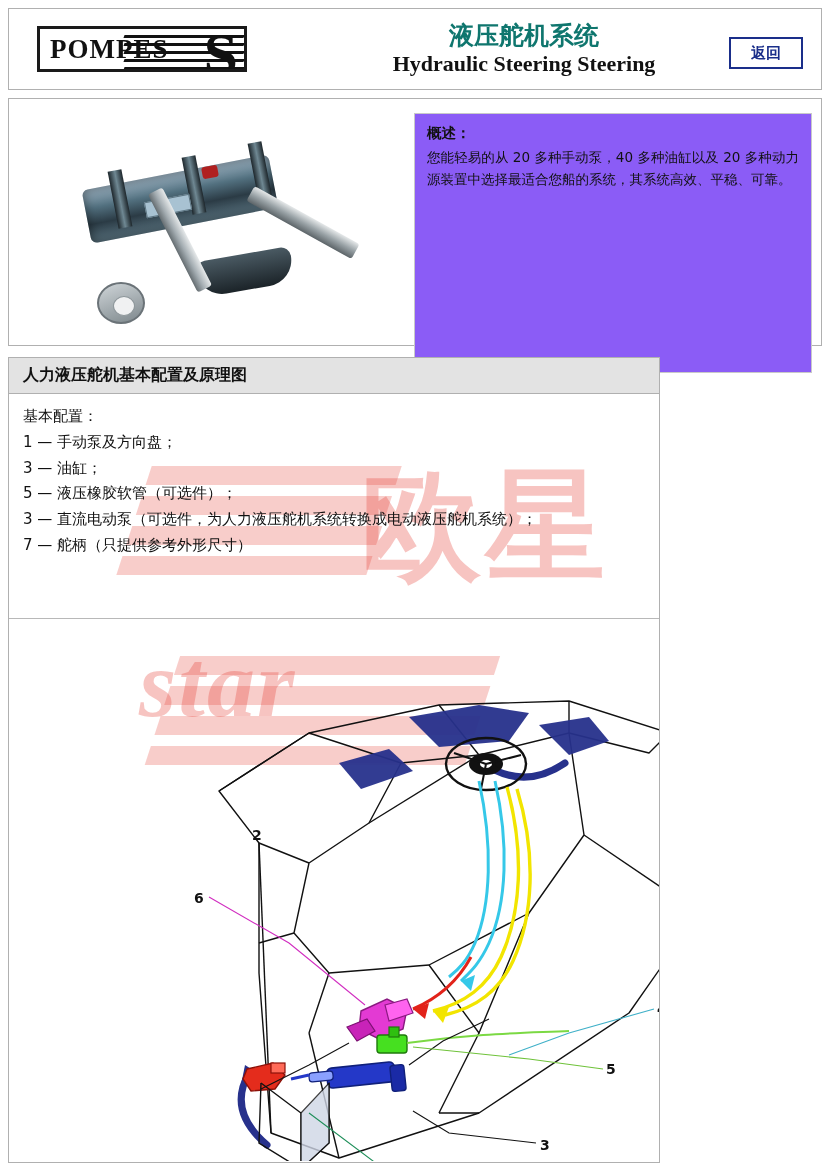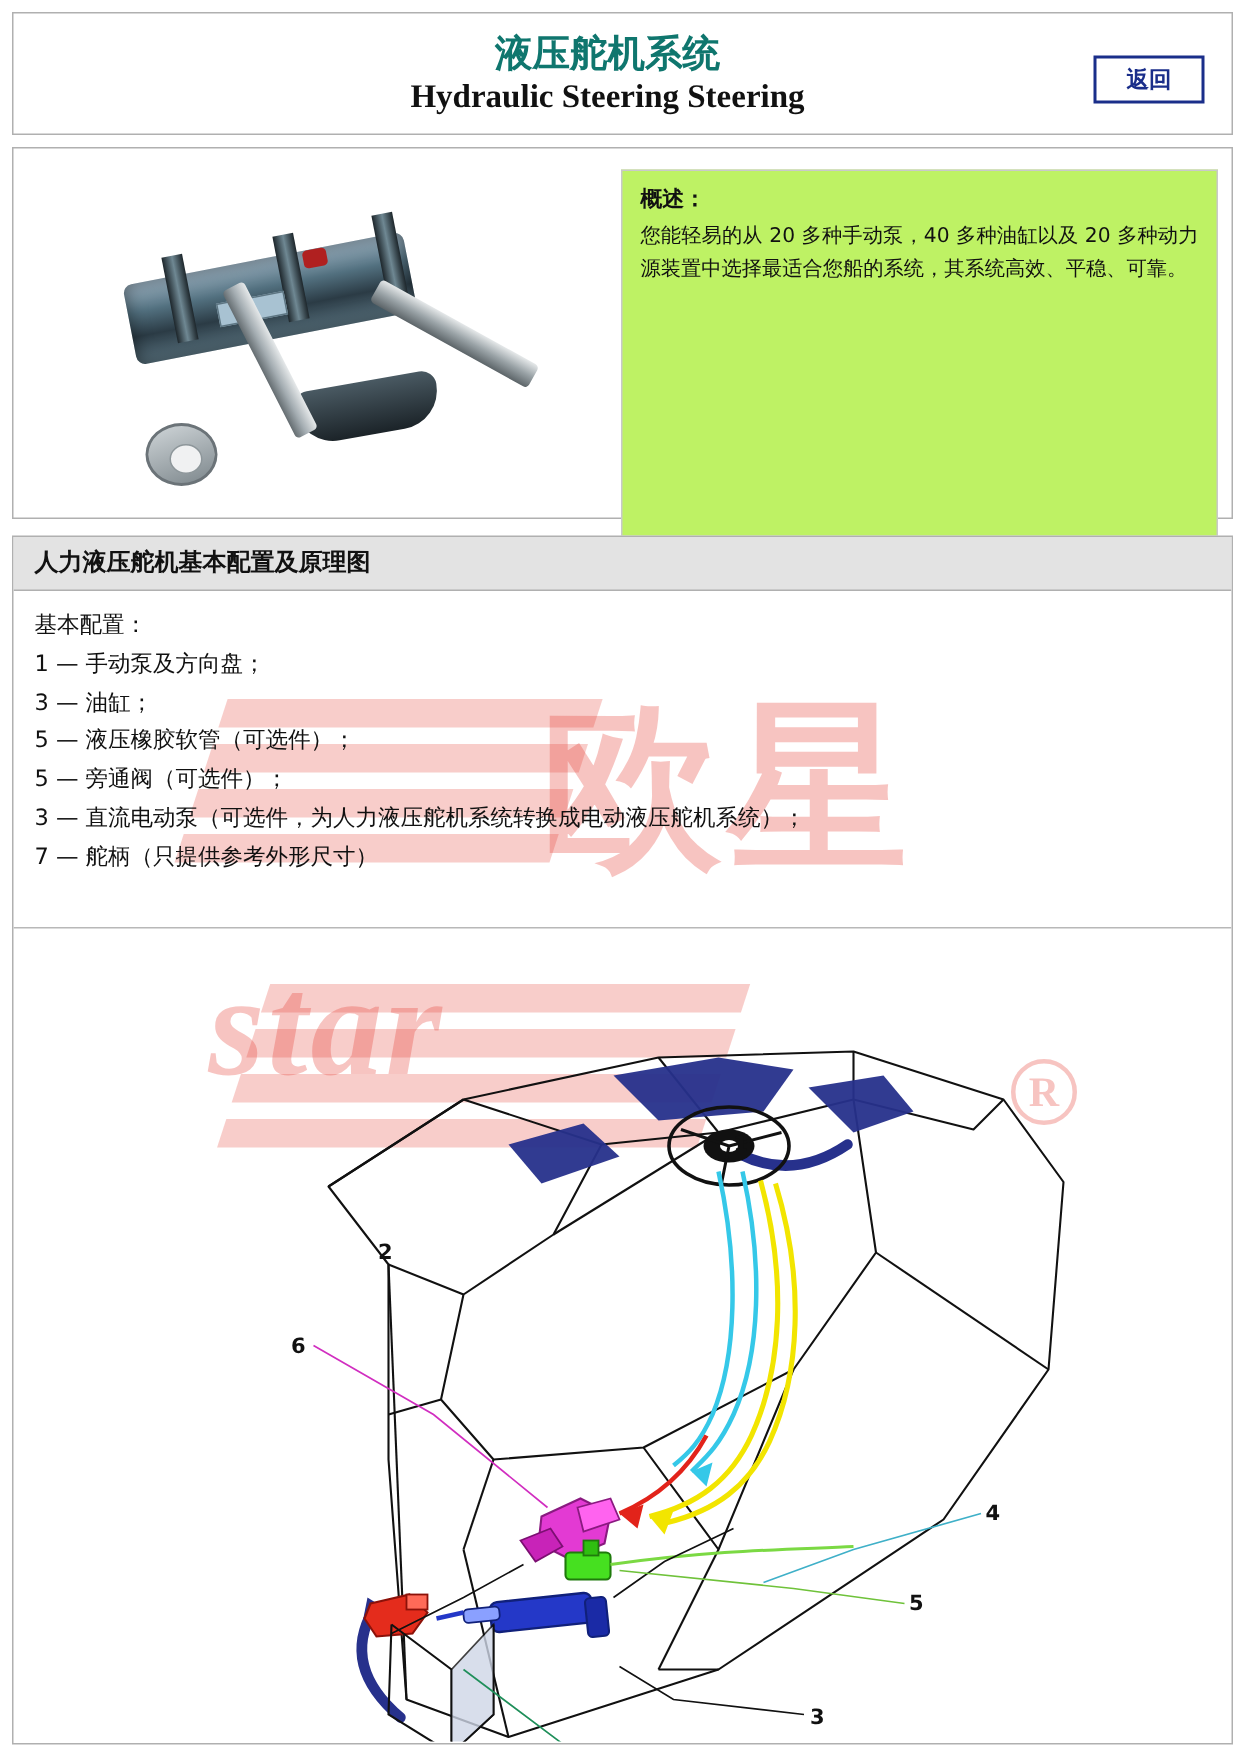--- a/index.html
+++ b/index.html
@@ -189,41 +189,41 @@
     width: 46px; height: 16px;
     background: #a8c2d2;
     border: 1px solid #5d7582;
     transform: rotate(-11deg);
   }
 
   .desc {
     position: absolute;
     left: 405px; top: 14px;
     width: 398px; height: 260px;
-    background: #bef264;
+    background: #8b5cf6;
     border: 1px solid #c9c9c9;
     padding: 8px 12px 10px 12px;
     font-family: "DejaVu Sans", sans-serif;
     font-size: 13.5px;
     color: #111;
     line-height: 1.62;
   }
   .desc h4 {
     margin: 0 0 2px 0;
     font-size: 14.5px;
     font-weight: bold;
   }
   .desc p { margin: 0; text-align: justify; }
   .desc p.indent { text-indent: 2em; }
 
   
   .section {
     position: absolute;
     left: 8px; top: 357px;
-    width: 814px; height: 806px;
+    width: 652px; height: 806px;
     border: 1px solid #b0b0b0;
     background: #ffffff;
     overflow: hidden;
   }
   .section-head {
     height: 36px;
     background: #e3e3e3;
     border-bottom: 1px solid #b0b0b0;
     display: flex;
     align-items: center;
@@ -328,20 +328,31 @@
     font-weight: bold;
     color: #111;
   }
 </style>
 </head>
 <body>
 
 <div class="page">
 
   <div class="header">
+    <div class="logo-box">
+      <div class="logo-stripes">
+        <i style="top:6px"></i>
+          <i style="top:14px"></i>
+          <i style="top:22px"></i>
+          <i style="top:30px"></i>
+          <i style="top:38px"></i>
+      </div>
+      <span class="logo-text">POMPES</span>
+      <span class="logo-s">S</span>
+    </div>
     <div class="title-wrap">
       <div class="title-cn">液压舵机系统</div>
       <div class="title-en">Hydraulic Steering Steering</div>
     </div>
     <div class="back-btn">返回</div>
   </div>
 
   <div class="intro">
     <div class="photo">
       <div class="cyl-body"></div>
@@ -380,21 +391,20 @@
       <div class="wm-cn">欧星</div>
       <div class="wm-star">star</div>
       <div class="wm-r">R</div>
     </div>
 
     <div class="legend">
       <div>基本配置：</div>
       <div>1 — 手动泵及方向盘；</div>
       <div>3 — 油缸；</div>
       <div>5 — 液压橡胶软管（可选件）；</div>
-      <div>5 — 旁通阀（可选件）；</div>
       <div>3 — 直流电动泵（可选件，为人力液压舵机系统转换成电动液压舵机系统）；</div>
       <div>7 — 舵柄（只提供参考外形尺寸）</div>
     </div>
     <div class="legend-rule"></div>
 
     <div class="diagram">
       <svg width="814" height="548" viewBox="0 0 814 548">
         <g fill="none" stroke="#111" stroke-width="1.4" stroke-linejoin="round">
 
           <path d="M250 230 L210 178 L300 120 L430 92 L560 88 L660 120 L700 175 L690 300 L620 400 L470 500 L330 545 L262 520 L250 360 Z"></path>

